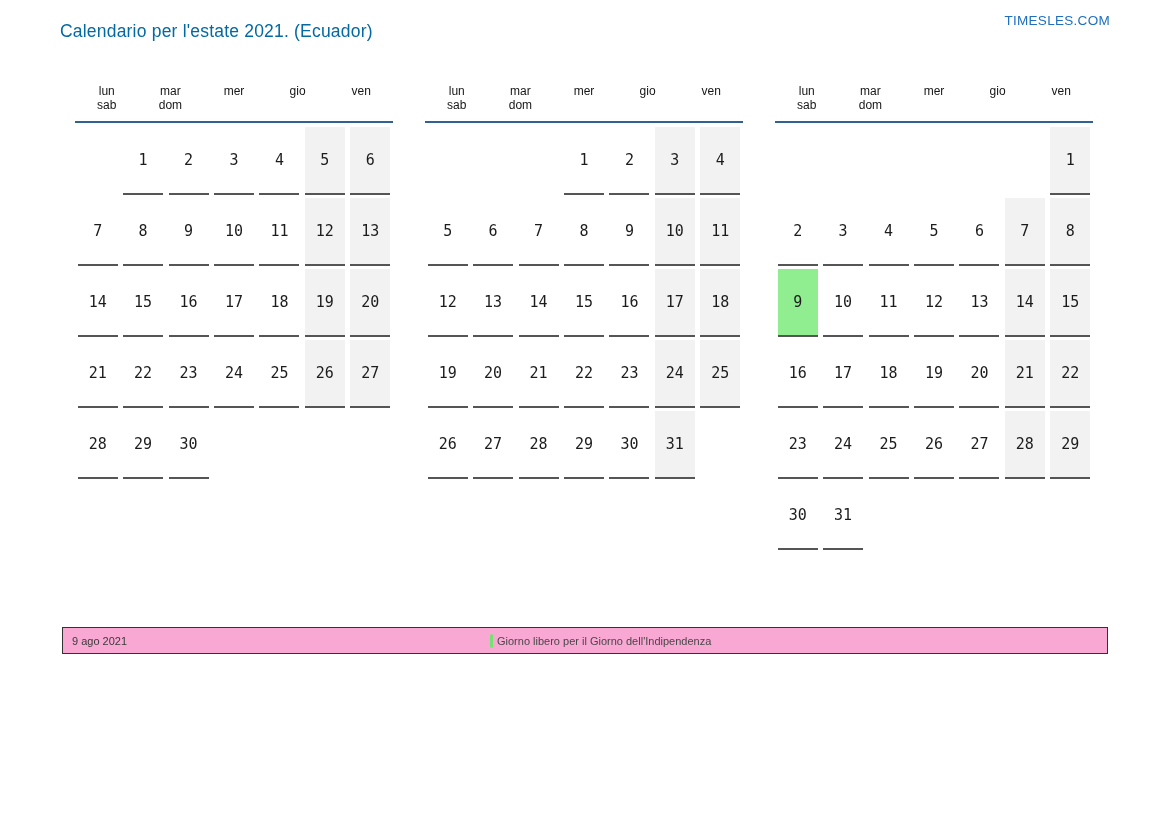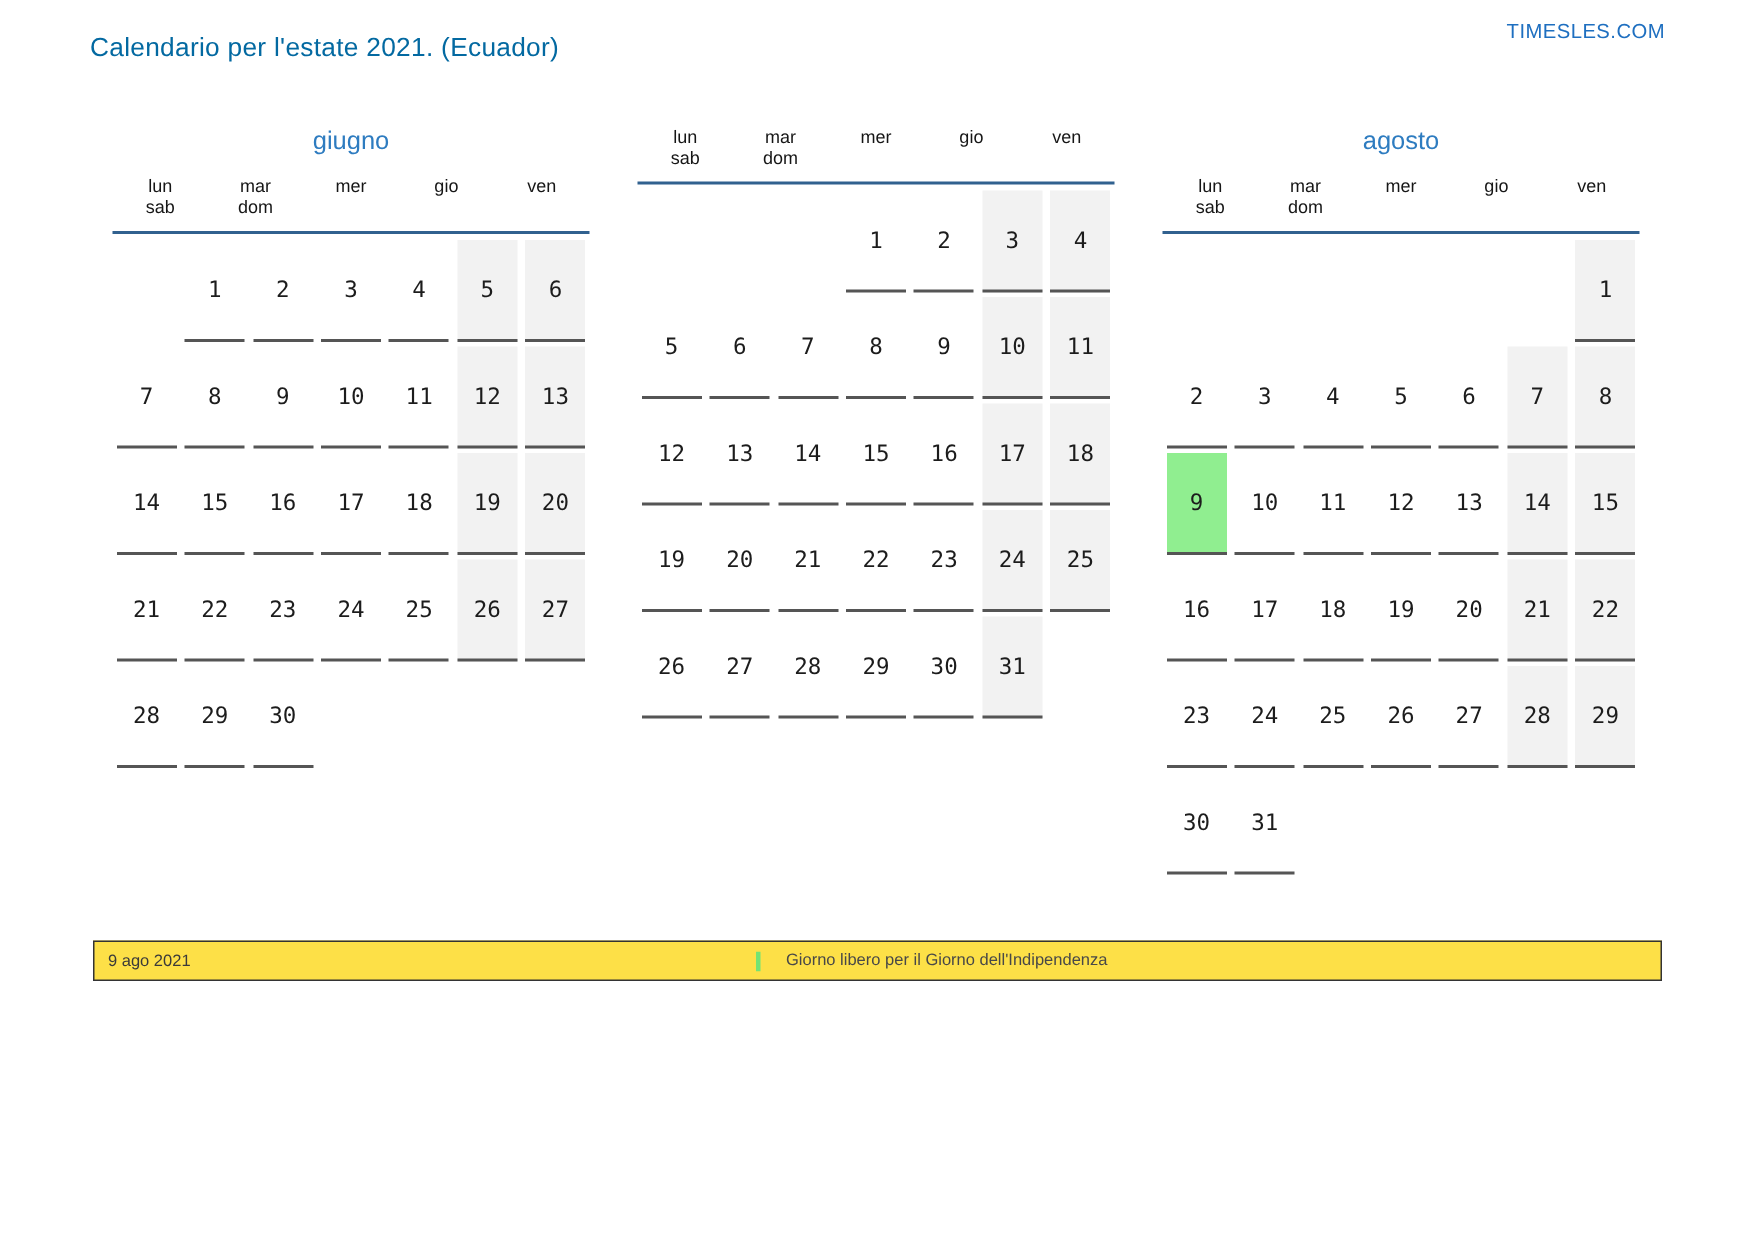--- a/index.html
+++ b/index.html
@@ -44,42 +44,41 @@
     width:40px;height:68px;justify-self:center;margin-bottom:3px;
     display:flex;align-items:center;justify-content:center;
     font-family:"DejaVu Sans Mono", monospace;font-size:15px;color:#1c1c1c;
     border-bottom:2px solid transparent;
   }
   .cell.filled{border-bottom-color:var(--underline);}
   .cell.weekend{background:var(--weekend-bg);}
   .cell.holiday{background:var(--holiday-green);}
   .legend{
     position:absolute;left:62px;top:627px;width:1046px;height:27px;
-    border:1.5px solid #333333;background:#fde047;
+    border:1.5px solid #333333;background:#f9a8d4;
   }
   .legend-date{
     position:absolute;left:9px;top:50%;transform:translateY(-50%);
     font-size:11px;color:#3a3a3a;
   }
   .legend-item{
-    position:absolute;left:441px;top:50%;transform:translateY(-50%);
-    display:flex;align-items:center;gap:17px;
+    position:absolute;left:427px;top:50%;transform:translateY(-50%);
+    display:flex;align-items:center;gap:4px;
   }
   .holiday-marker{width:3px;height:13px;background:#74e374;}
   .legend-label{font-size:11px;color:#484848;}
 </style>
 </head>
 <body>
 
 <h1 class="page-title">Calendario per l'estate 2021. (Ecuador)</h1>
 <a class="brand" href="#">TIMESLES.COM</a>
 
 <main class="calendars">
     <section class="month">
-      <h2 class="month-title">giugno</h2>
       <div class="weekday-row">
         <span class="wd">lun</span>
         <span class="wd">mar</span>
         <span class="wd">mer</span>
         <span class="wd">gio</span>
         <span class="wd">ven</span>
         <span class="wd">sab</span>
         <span class="wd">dom</span>
       </div>
       <div class="weeks">
@@ -182,21 +181,20 @@
           <div class="cell filled">27</div>
           <div class="cell filled">28</div>
           <div class="cell filled">29</div>
           <div class="cell filled">30</div>
           <div class="cell filled weekend">31</div>
           <div class="cell empty"></div>
         </div>
       </div>
     </section>
     <section class="month">
-      <h2 class="month-title">agosto</h2>
       <div class="weekday-row">
         <span class="wd">lun</span>
         <span class="wd">mar</span>
         <span class="wd">mer</span>
         <span class="wd">gio</span>
         <span class="wd">ven</span>
         <span class="wd">sab</span>
         <span class="wd">dom</span>
       </div>
       <div class="weeks">

